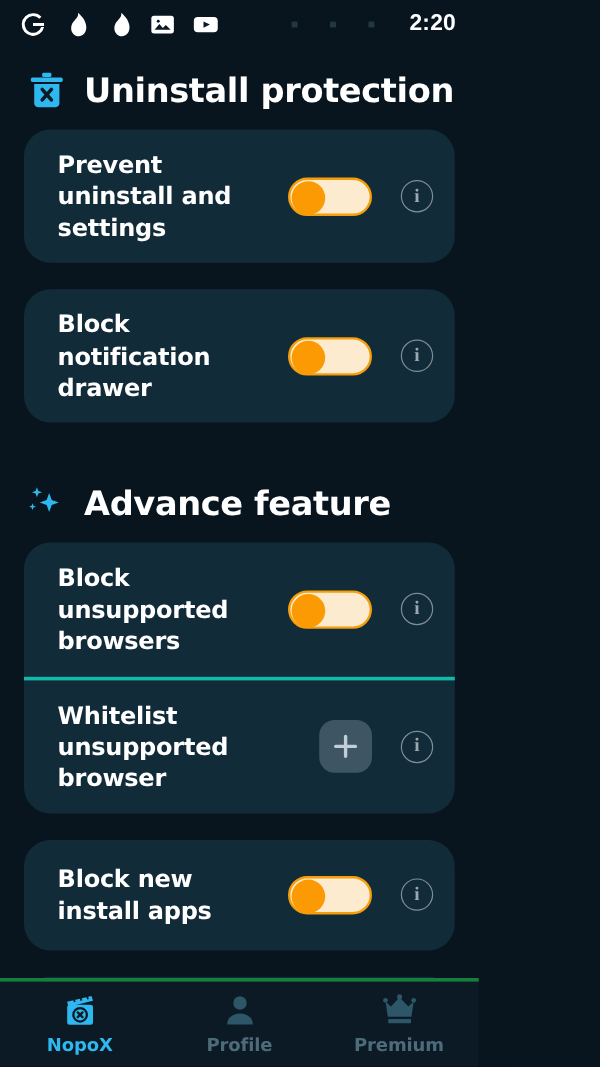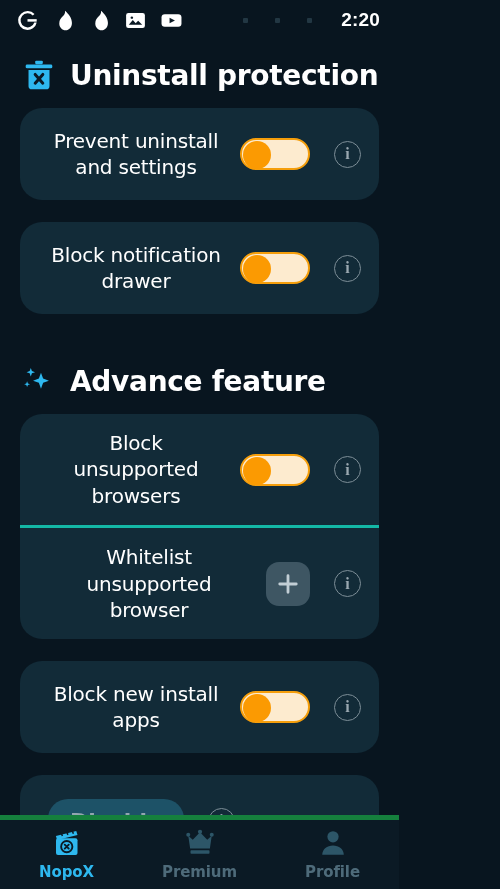--- a/index.html
+++ b/index.html
@@ -62,26 +62,25 @@
   .row {
     display:flex; align-items:center;
     min-height:92px;
     padding:16px 18px 16px 28px;
     gap:10px;
   }
   .row + .row { border-top:3px solid #14b8a6; }
   .row-label {
     flex:1 1 auto;
     color:#ffffff;
-    font-size:20px; font-weight:400;
+    font-size:20px; font-weight:700;
     line-height:1.32;
     letter-spacing:-0.2px;
     font-family:"DejaVu Sans", sans-serif;
     padding-right:6px;
-    text-align:center;
   }
 
   
   .toggle {
     flex:0 0 auto;
     width:70px; height:32px;
     border-radius:20px;
     background:#fdebcf;
     border:2px solid #f59e0b;
     position:relative;
@@ -130,21 +129,21 @@
     font-size:22px; font-weight:700;
     font-family:"DejaVu Sans", sans-serif;
     cursor:pointer;
     white-space:nowrap;
   }
 
   
   .navbar {
     flex:0 0 74px; height:74px;
     background:#0b1a25;
-    border-top:5px solid #15803d;
+    border-top:3px solid #15803d;
     display:flex;
     text-align:center;
   }
   .nav-item {
     flex:1 1 0;
     display:flex; flex-direction:column;
     align-items:center; justify-content:center;
     gap:5px;
     cursor:pointer;
   }
@@ -277,30 +276,30 @@
         <path d="M3.1 6.3L19.4 2.4l1 3.2L4.1 9.5z" fill="#2eb8ef"></path>
         <path d="M7.2 3.4l1.1 3M11.6 2.5l1.1 3M16 1.6l1.1 3" stroke="#0b1a25" stroke-width="1.2"></path>
         <rect x="3.2" y="8.2" width="17.2" height="13.4" rx="1.6" fill="#2eb8ef"></rect>
         <circle cx="11.8" cy="14.9" r="4.5" fill="none" stroke="#0b1a25" stroke-width="1.5"></circle>
         <path d="M10.2 13.3l3.2 3.2M13.4 13.3l-3.2 3.2" stroke="#0b1a25" stroke-width="1.5" stroke-linecap="round"></path>
       </svg>
       <div class="nav-label">NopoX</div>
     </div>
     <div class="nav-item">
       <svg class="nav-ico" viewBox="0 0 24 24">
+        <circle cx="12" cy="7" r="4.5" fill="#2d5668"></circle>
+        <path d="M3.4 21.4c0-4.6 3.9-7.4 8.6-7.4s8.6 2.8 8.6 7.4z" fill="#2d5668"></path>
+      </svg>
+      <div class="nav-label">Profile</div>
+    </div>
+    <div class="nav-item">
+      <svg class="nav-ico" viewBox="0 0 24 24">
         <path d="M2.6 6.1l3.6 3.3L12 3.3l5.8 6.1 3.6-3.3-1.5 10.2H4.1z" fill="#2d5668"></path>
         <circle cx="2.6" cy="5.3" r="1.6" fill="#2d5668"></circle>
         <circle cx="21.4" cy="5.3" r="1.6" fill="#2d5668"></circle>
         <circle cx="12" cy="3" r="1.7" fill="#2d5668"></circle>
         <rect x="4.4" y="17.7" width="15.2" height="2.9" rx="0.6" fill="#2d5668"></rect>
       </svg>
       <div class="nav-label">Premium</div>
     </div>
-    <div class="nav-item">
-      <svg class="nav-ico" viewBox="0 0 24 24">
-        <circle cx="12" cy="7" r="4.5" fill="#2d5668"></circle>
-        <path d="M3.4 21.4c0-4.6 3.9-7.4 8.6-7.4s8.6 2.8 8.6 7.4z" fill="#2d5668"></path>
-      </svg>
-      <div class="nav-label">Profile</div>
-    </div>
   </div>
 
 </div>
 
 </body></html>

